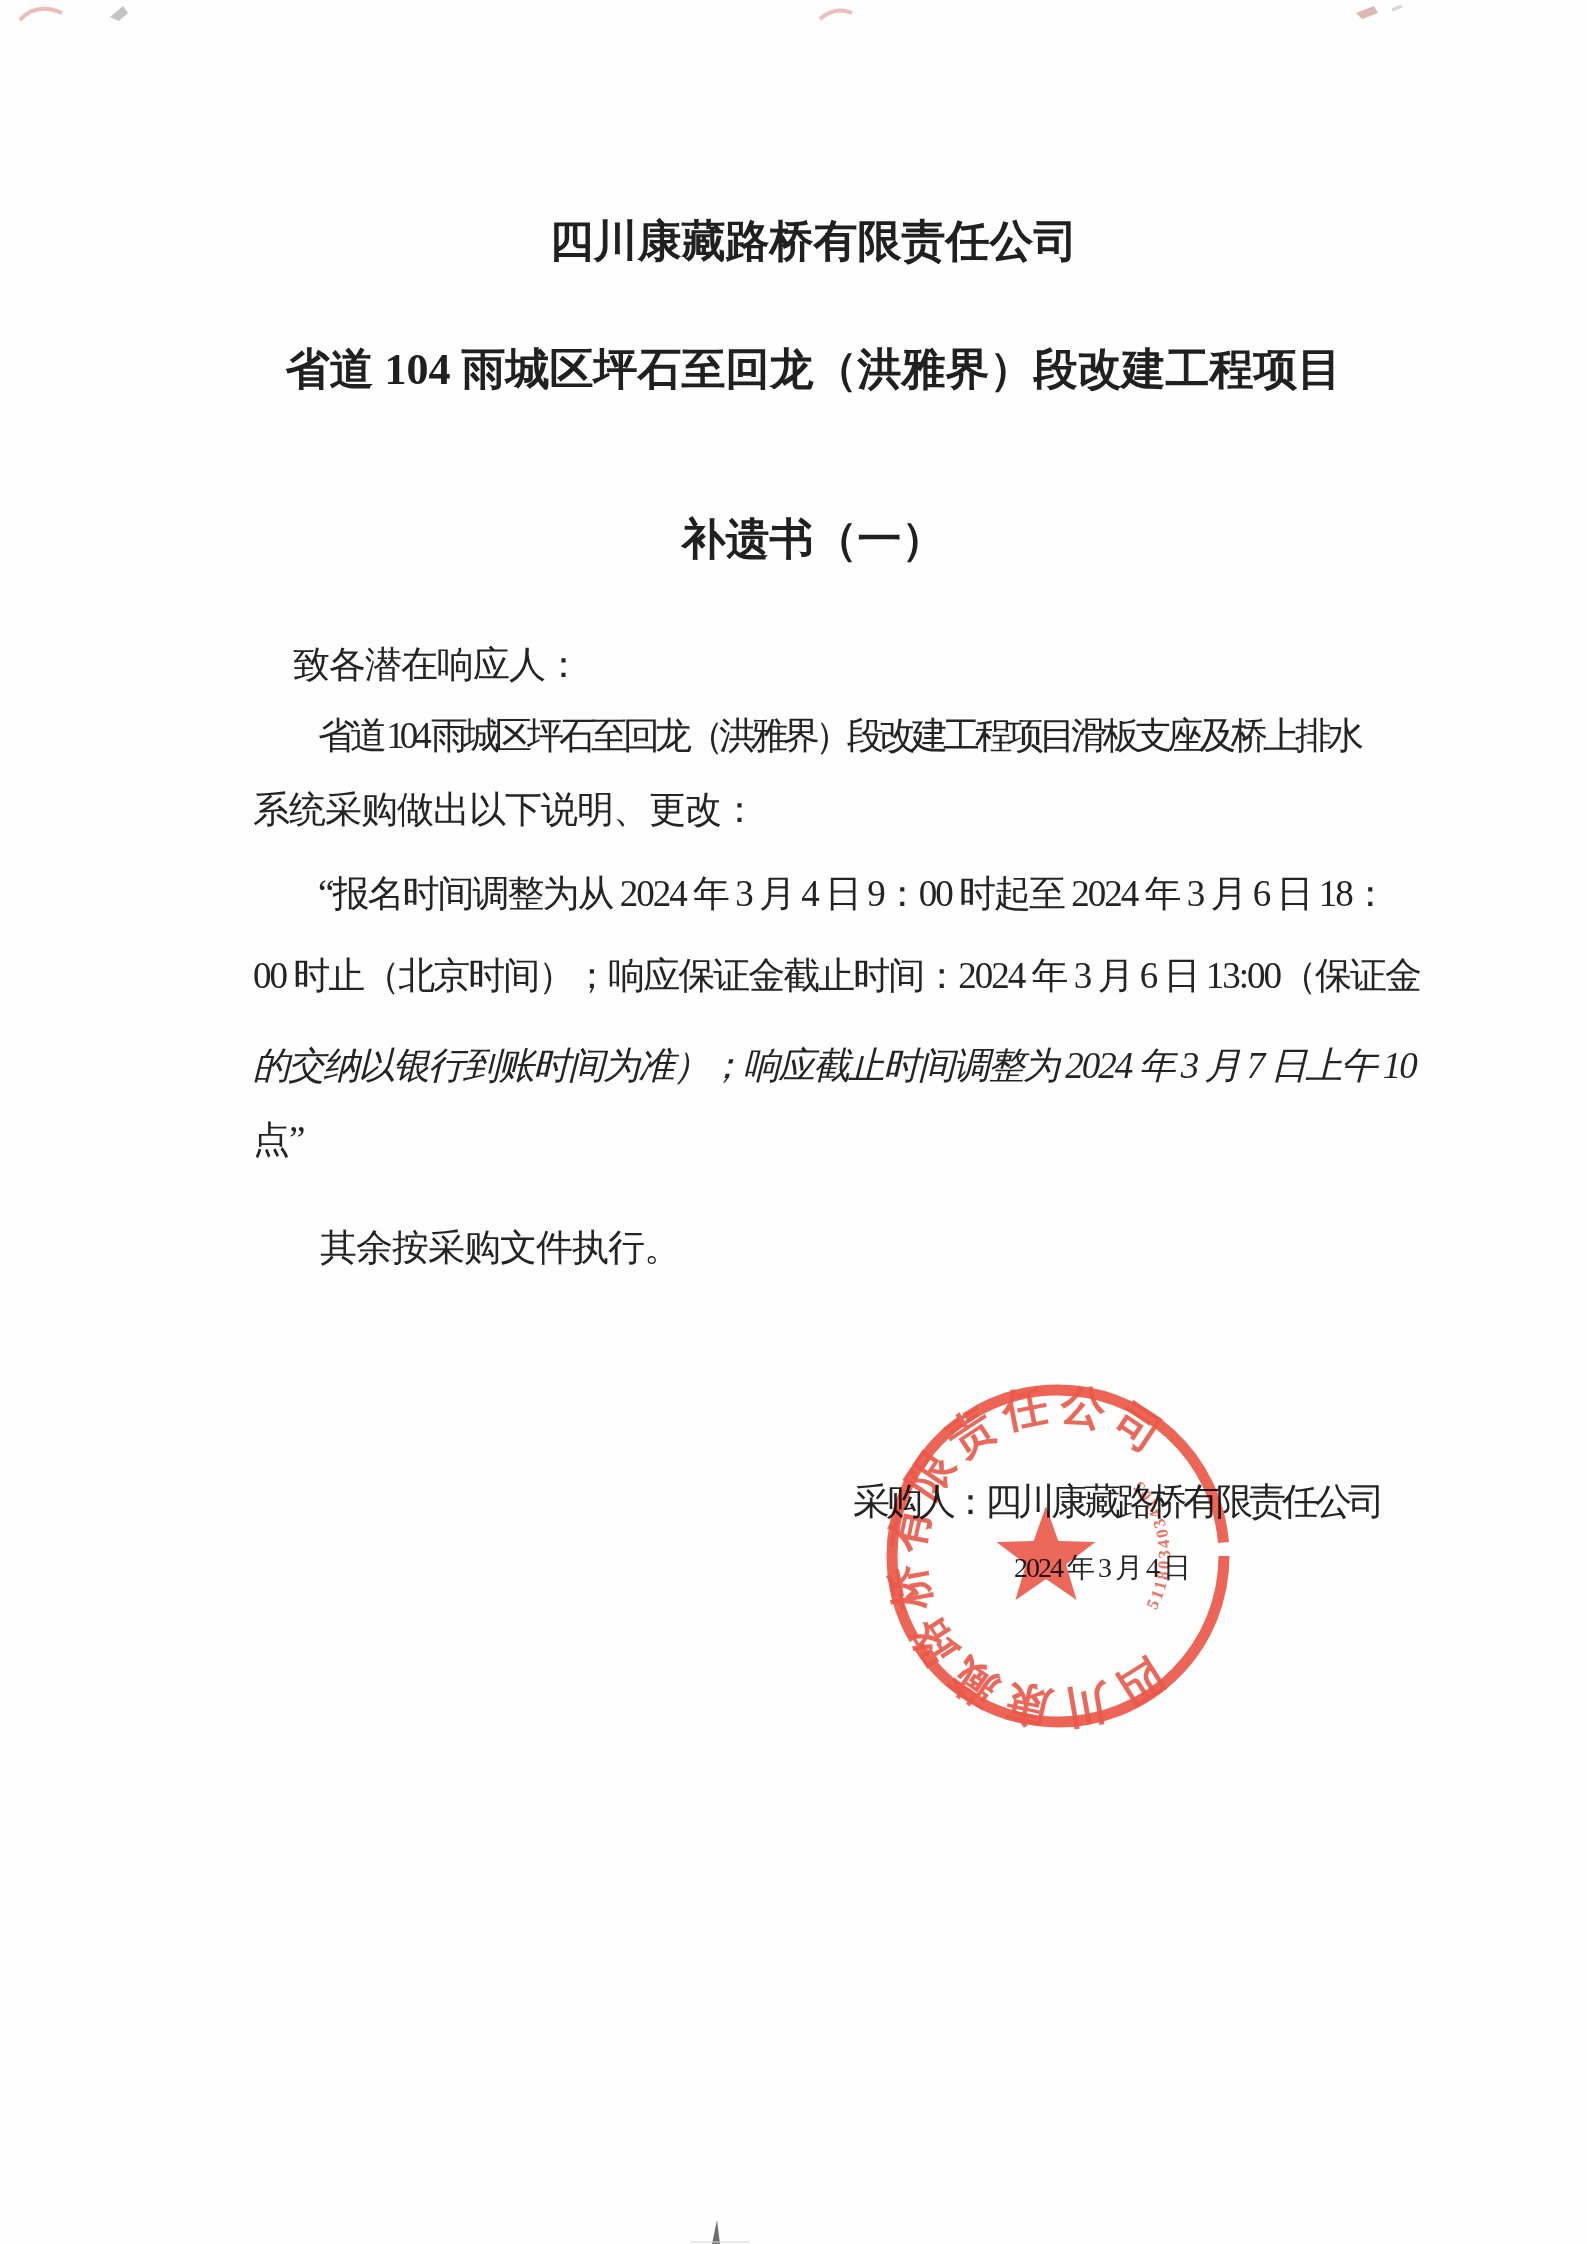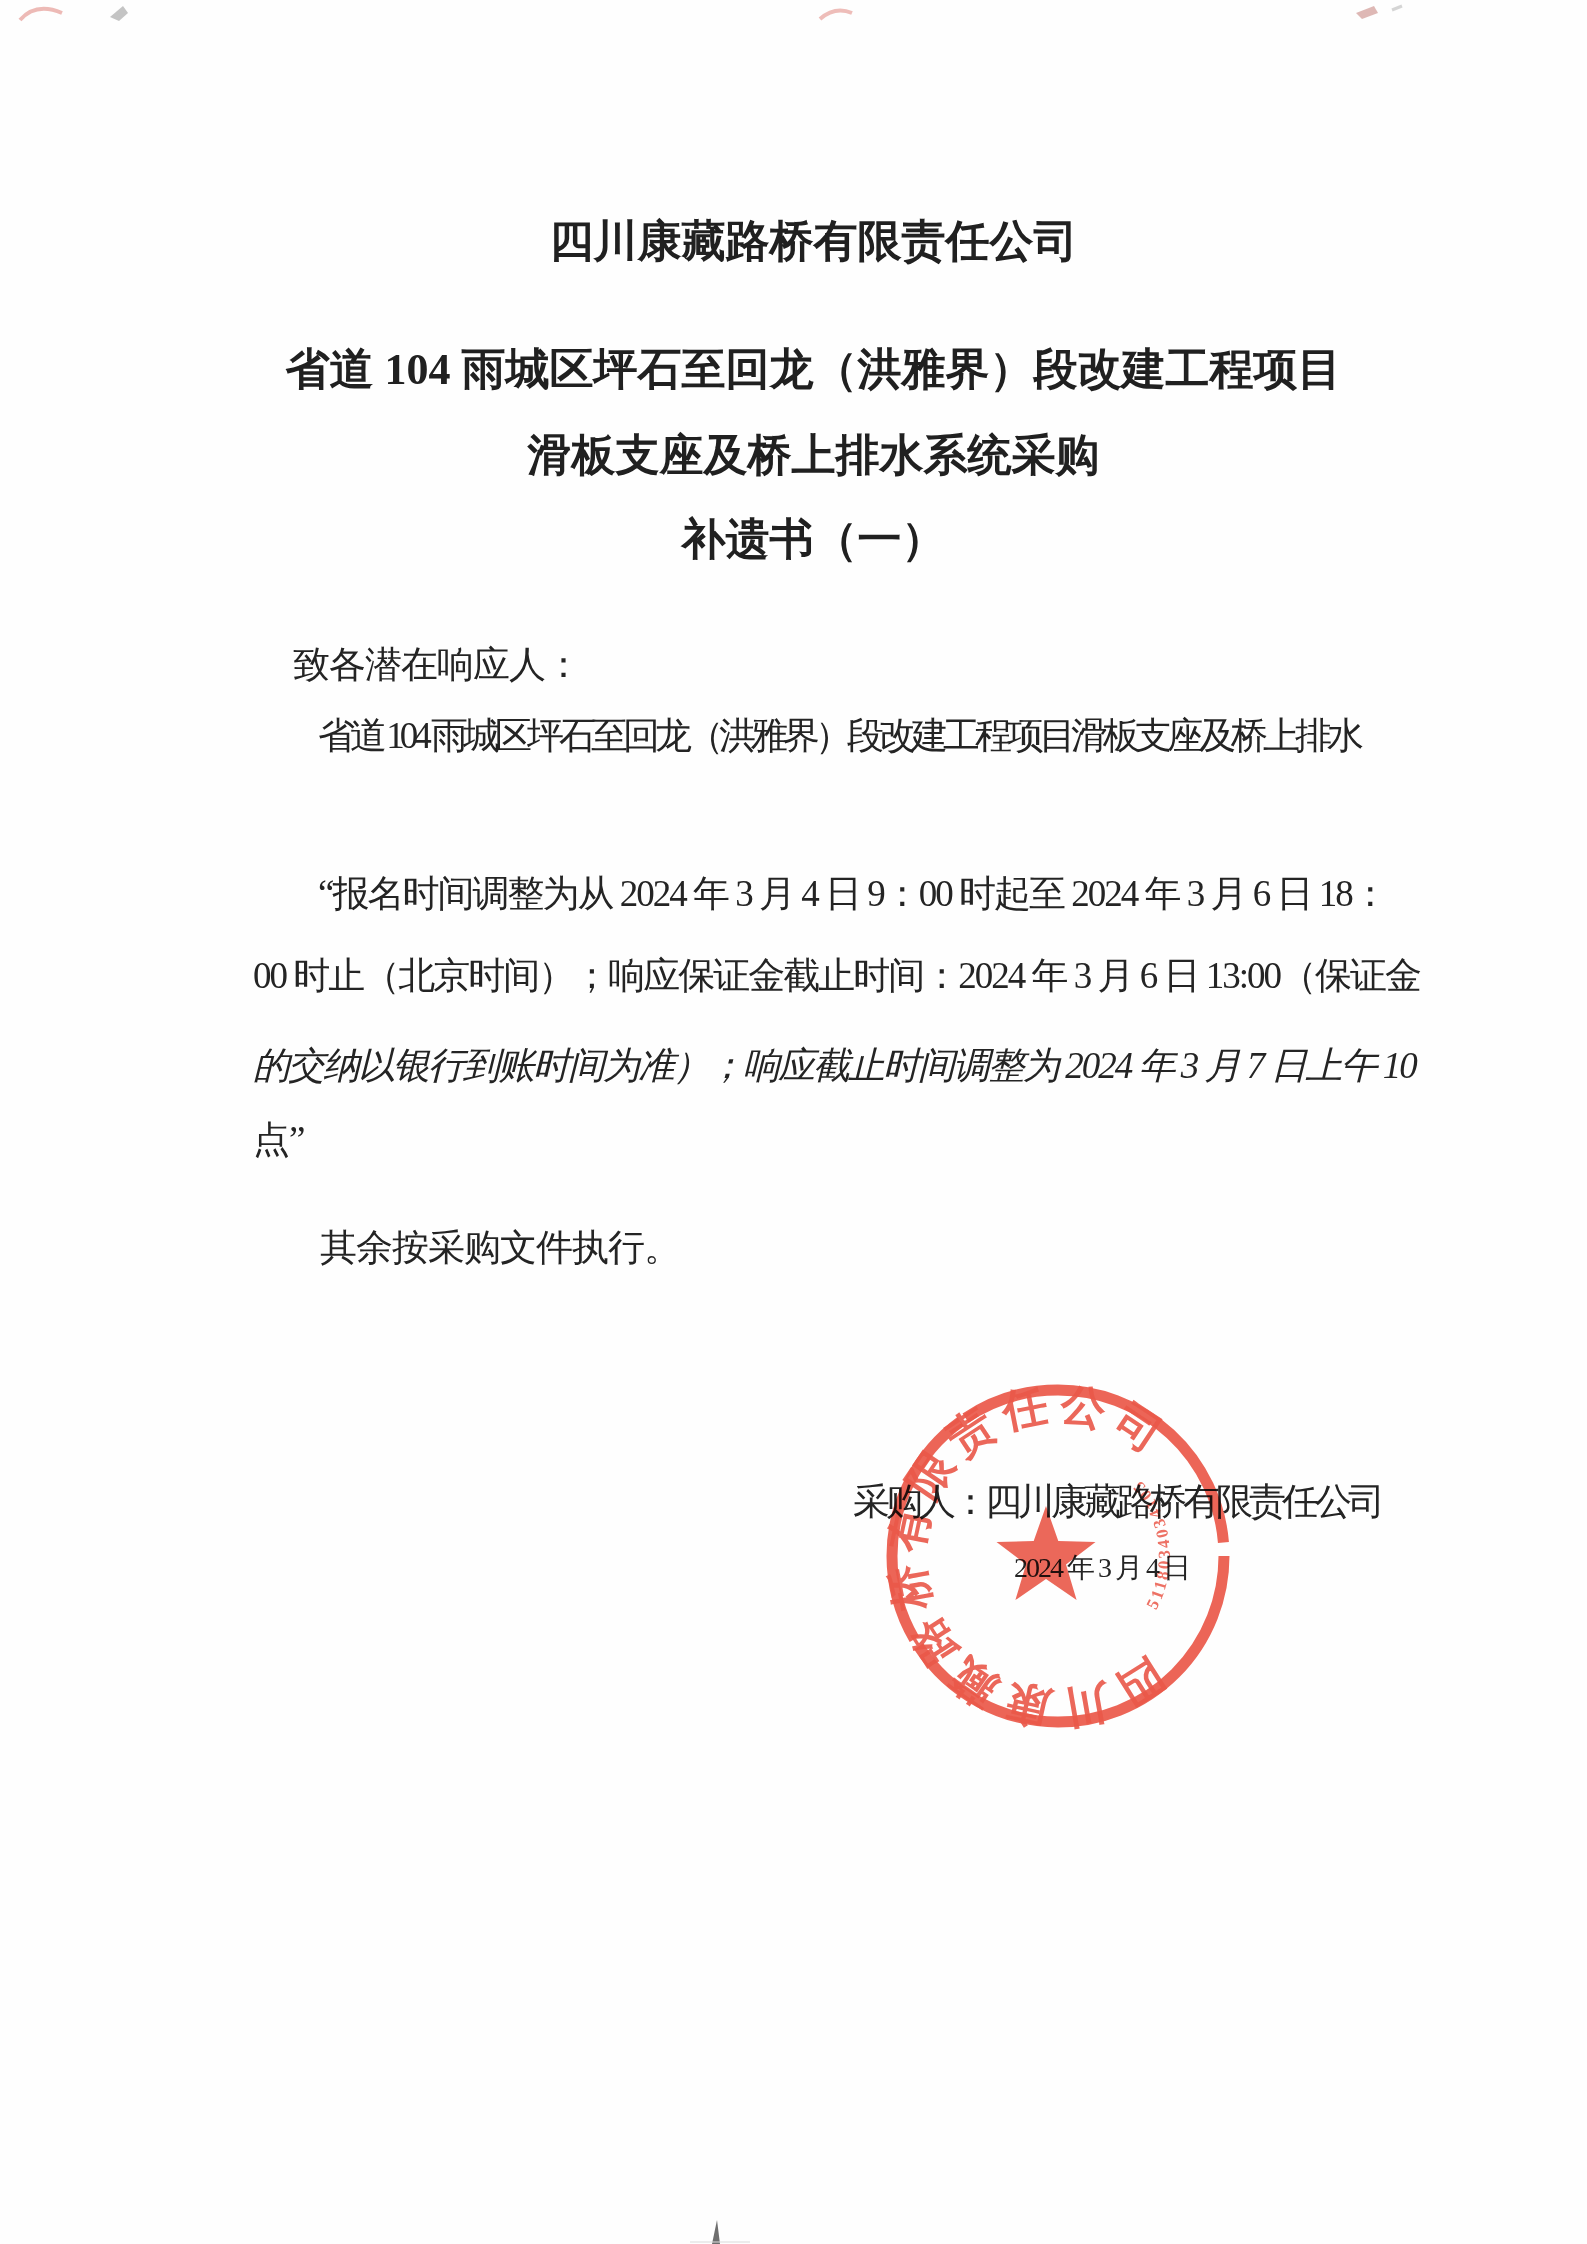--- a/index.html
+++ b/index.html
@@ -41,25 +41,25 @@
   <svg class="artifact" style="left:0;top:0;" width="1587" height="30" viewBox="0 0 1587 30">
     <path d="M20,20 Q36,2 62,13" stroke="#d4544a" stroke-width="4" fill="none" opacity="0.40"></path>
     <path d="M110,17 l13,-11 l5,7 l-9,8 Z" fill="#666" opacity="0.38"></path>
     <path d="M820,19 q15,-13 32,-6" stroke="#d4544a" stroke-width="4" fill="none" opacity="0.38"></path>
     <path d="M1356,13 l18,-7 l4,7 l-16,6 Z" fill="#b05048" opacity="0.40"></path>
     <path d="M1392,10 l10,-4" stroke="#777" stroke-width="3" fill="none" opacity="0.30"></path>
   </svg>
 
   <div class="abs heading" style="top:220px;">四川康藏路桥有限责任公司</div>
   <div class="abs heading" style="top:348px;">省道 104 雨城区坪石至回龙（洪雅界）段改建工程项目</div>
-  <div class="abs heading" style="top:434px;">滑板支座及桥上排水系统采购</div>
   <div class="abs heading" style="top:518px;text-align:center;">补遗书（一）</div>
 
   <div class="abs body-line" style="left:253px;top:645px;margin-left:40px;">致各潜在响应人：</div>
   <div class="abs body-line" style="left:318px;top:716px;letter-spacing:-5px;">省道 104 雨城区坪石至回龙（洪雅界）段改建工程项目滑板支座及桥上排水</div>
+  <div class="abs body-line" style="left:253px;top:790px;">系统采购做出以下说明、更改：</div>
   <div class="abs body-line" style="left:318px;top:874px;letter-spacing:-2px;">“报名时间调整为从 2024 年 3 月 4 日 9：00 时起至 2024 年 3 月 6 日 18：</div>
   <div class="abs body-line" style="left:253px;top:956px;letter-spacing:-2px;">00 时止（北京时间）；响应保证金截止时间：2024 年 3 月 6 日 13:00（保证金</div>
   <div class="abs body-line" style="left:253px;top:1046px;letter-spacing:-2px;font-style:italic;">的交纳以银行到账时间为准）；响应截止时间调整为 2024 年 3 月 7 日上午 10</div>
   <div class="abs body-line" style="left:253px;top:1120px;">点”</div>
   <div class="abs body-line" style="left:320px;top:1228px;text-align:right;">其余按采购文件执行。</div>
 
   <div class="abs sig-line" style="left:853px;top:1482px;letter-spacing:-4px;">采购人：四川康藏路桥有限责任公司</div>
   <div class="abs sig-line" style="left:1014px;top:1553px;font-size:28px;letter-spacing:-2px;">2024 年 3 月 4 日</div>
 
   <svg class="stamp-wrap" viewBox="0 0 400 400" width="400" height="400">

